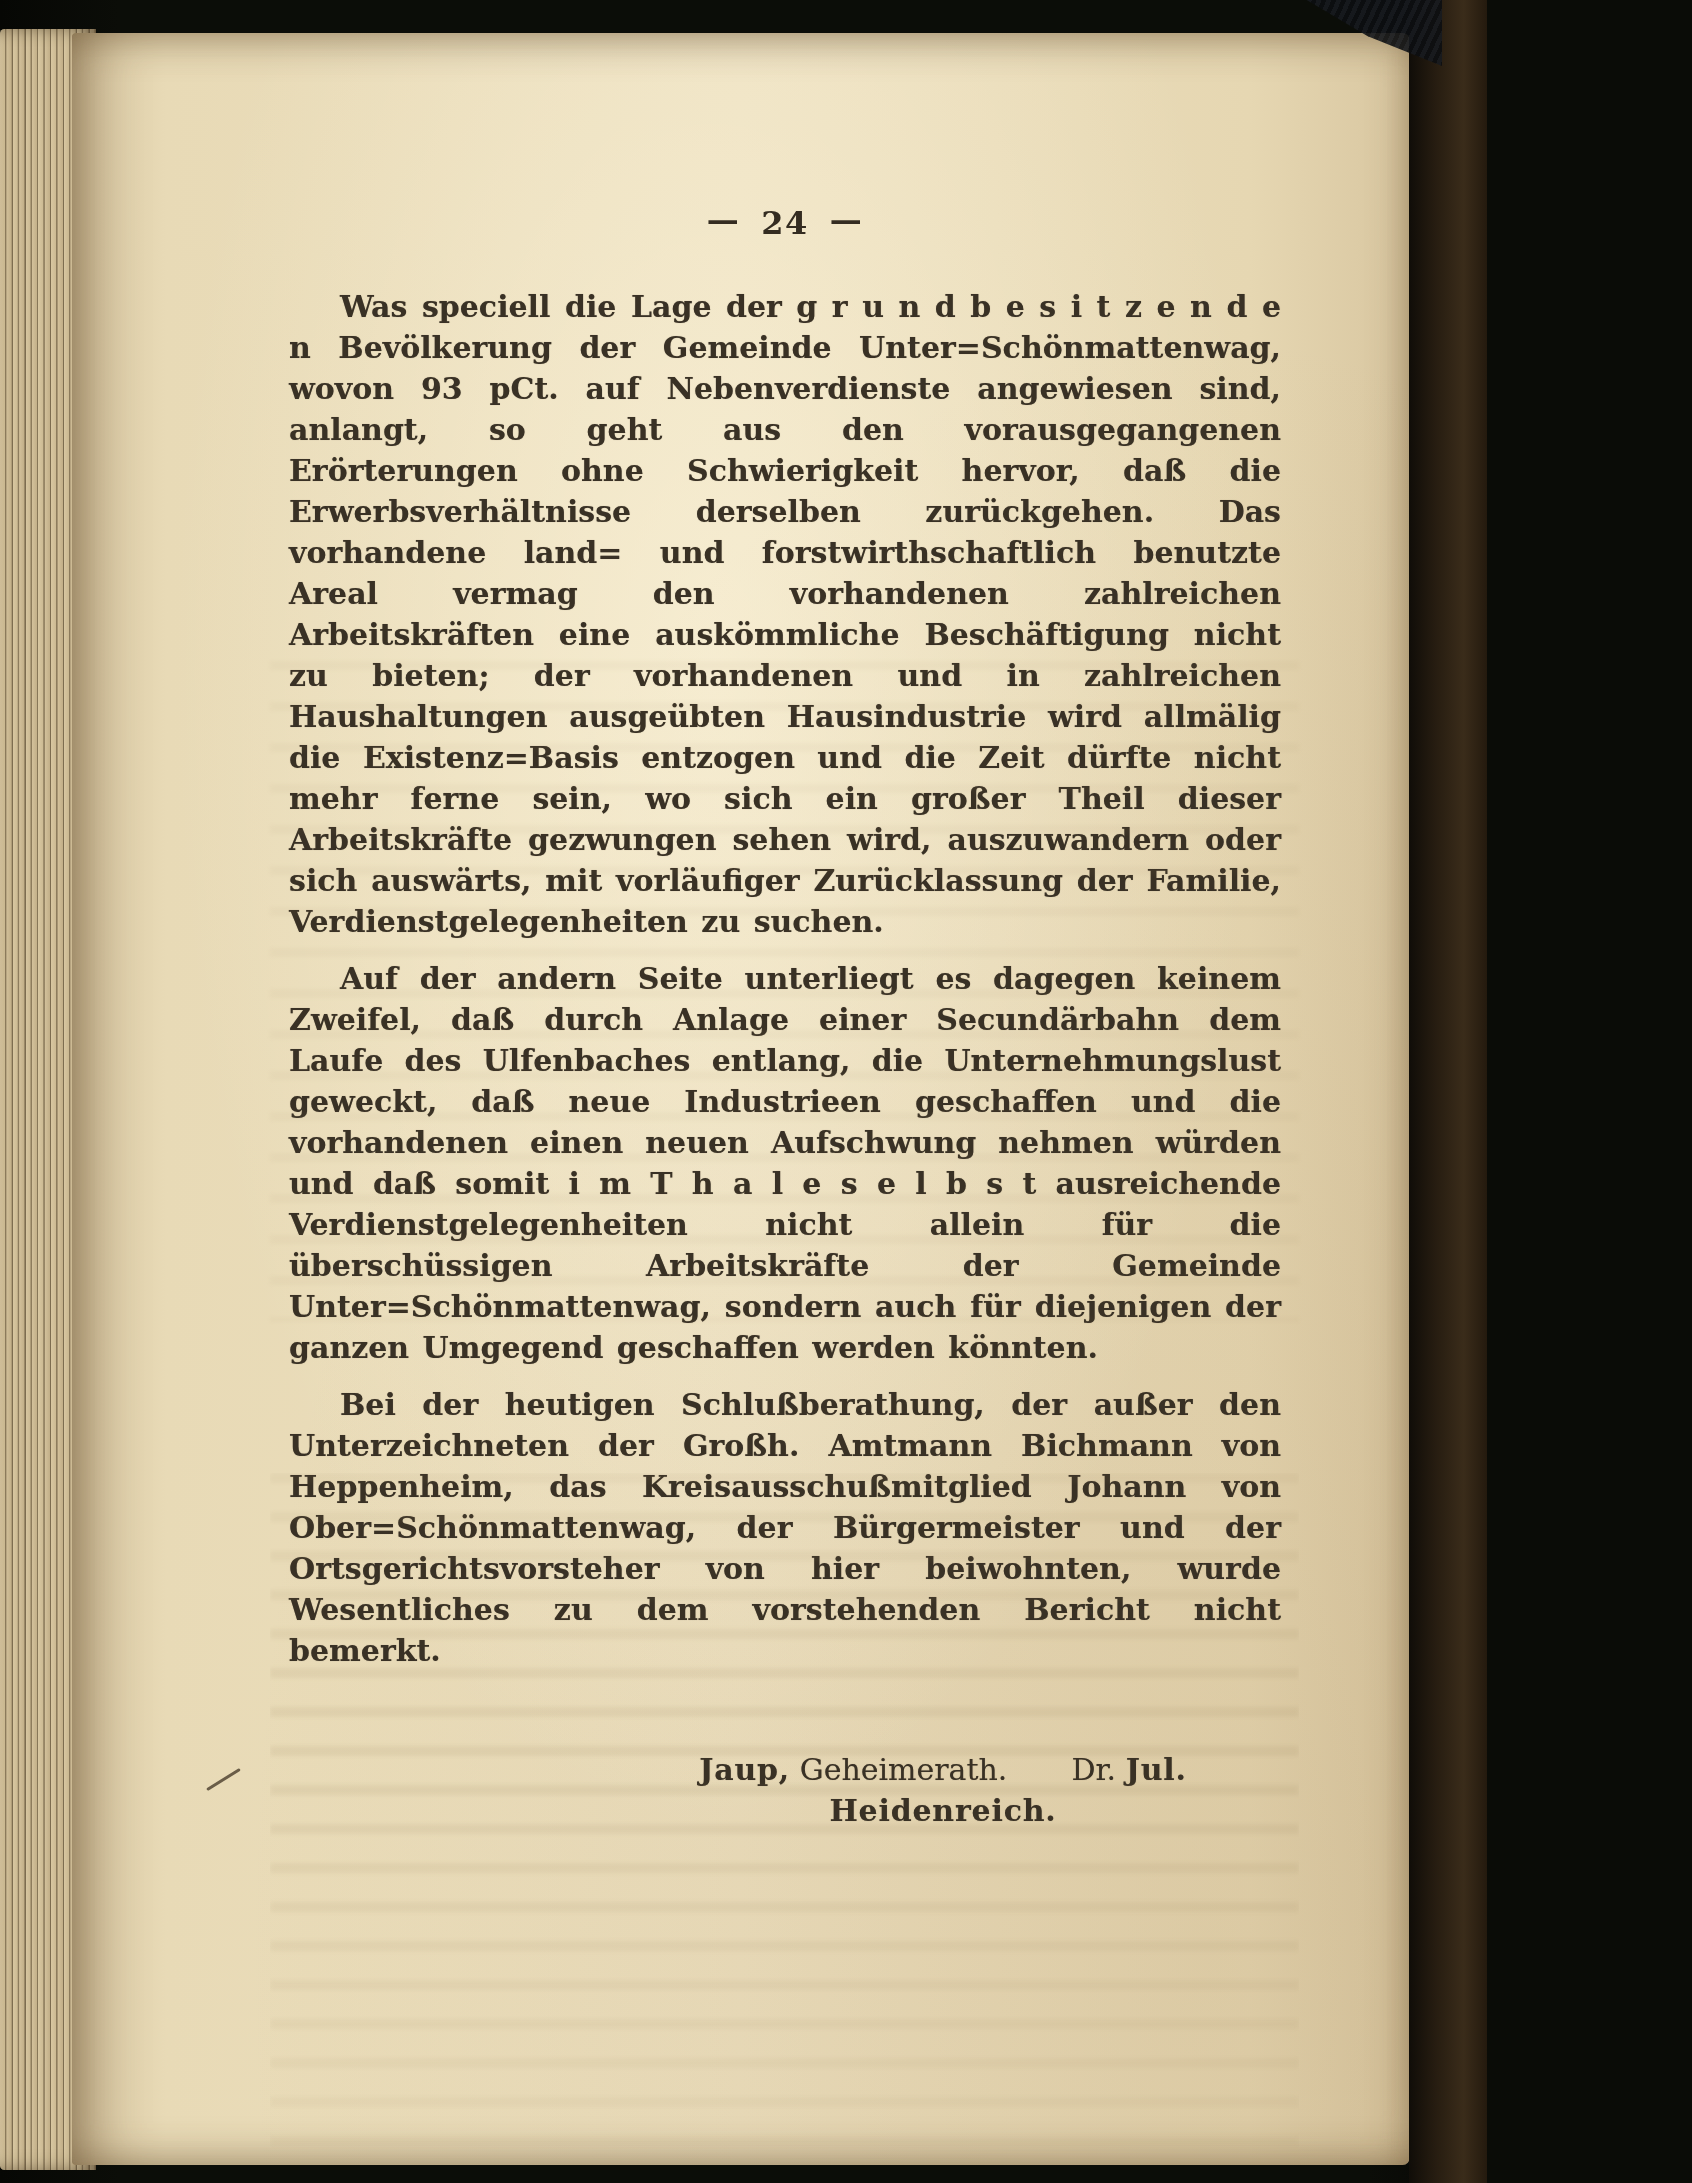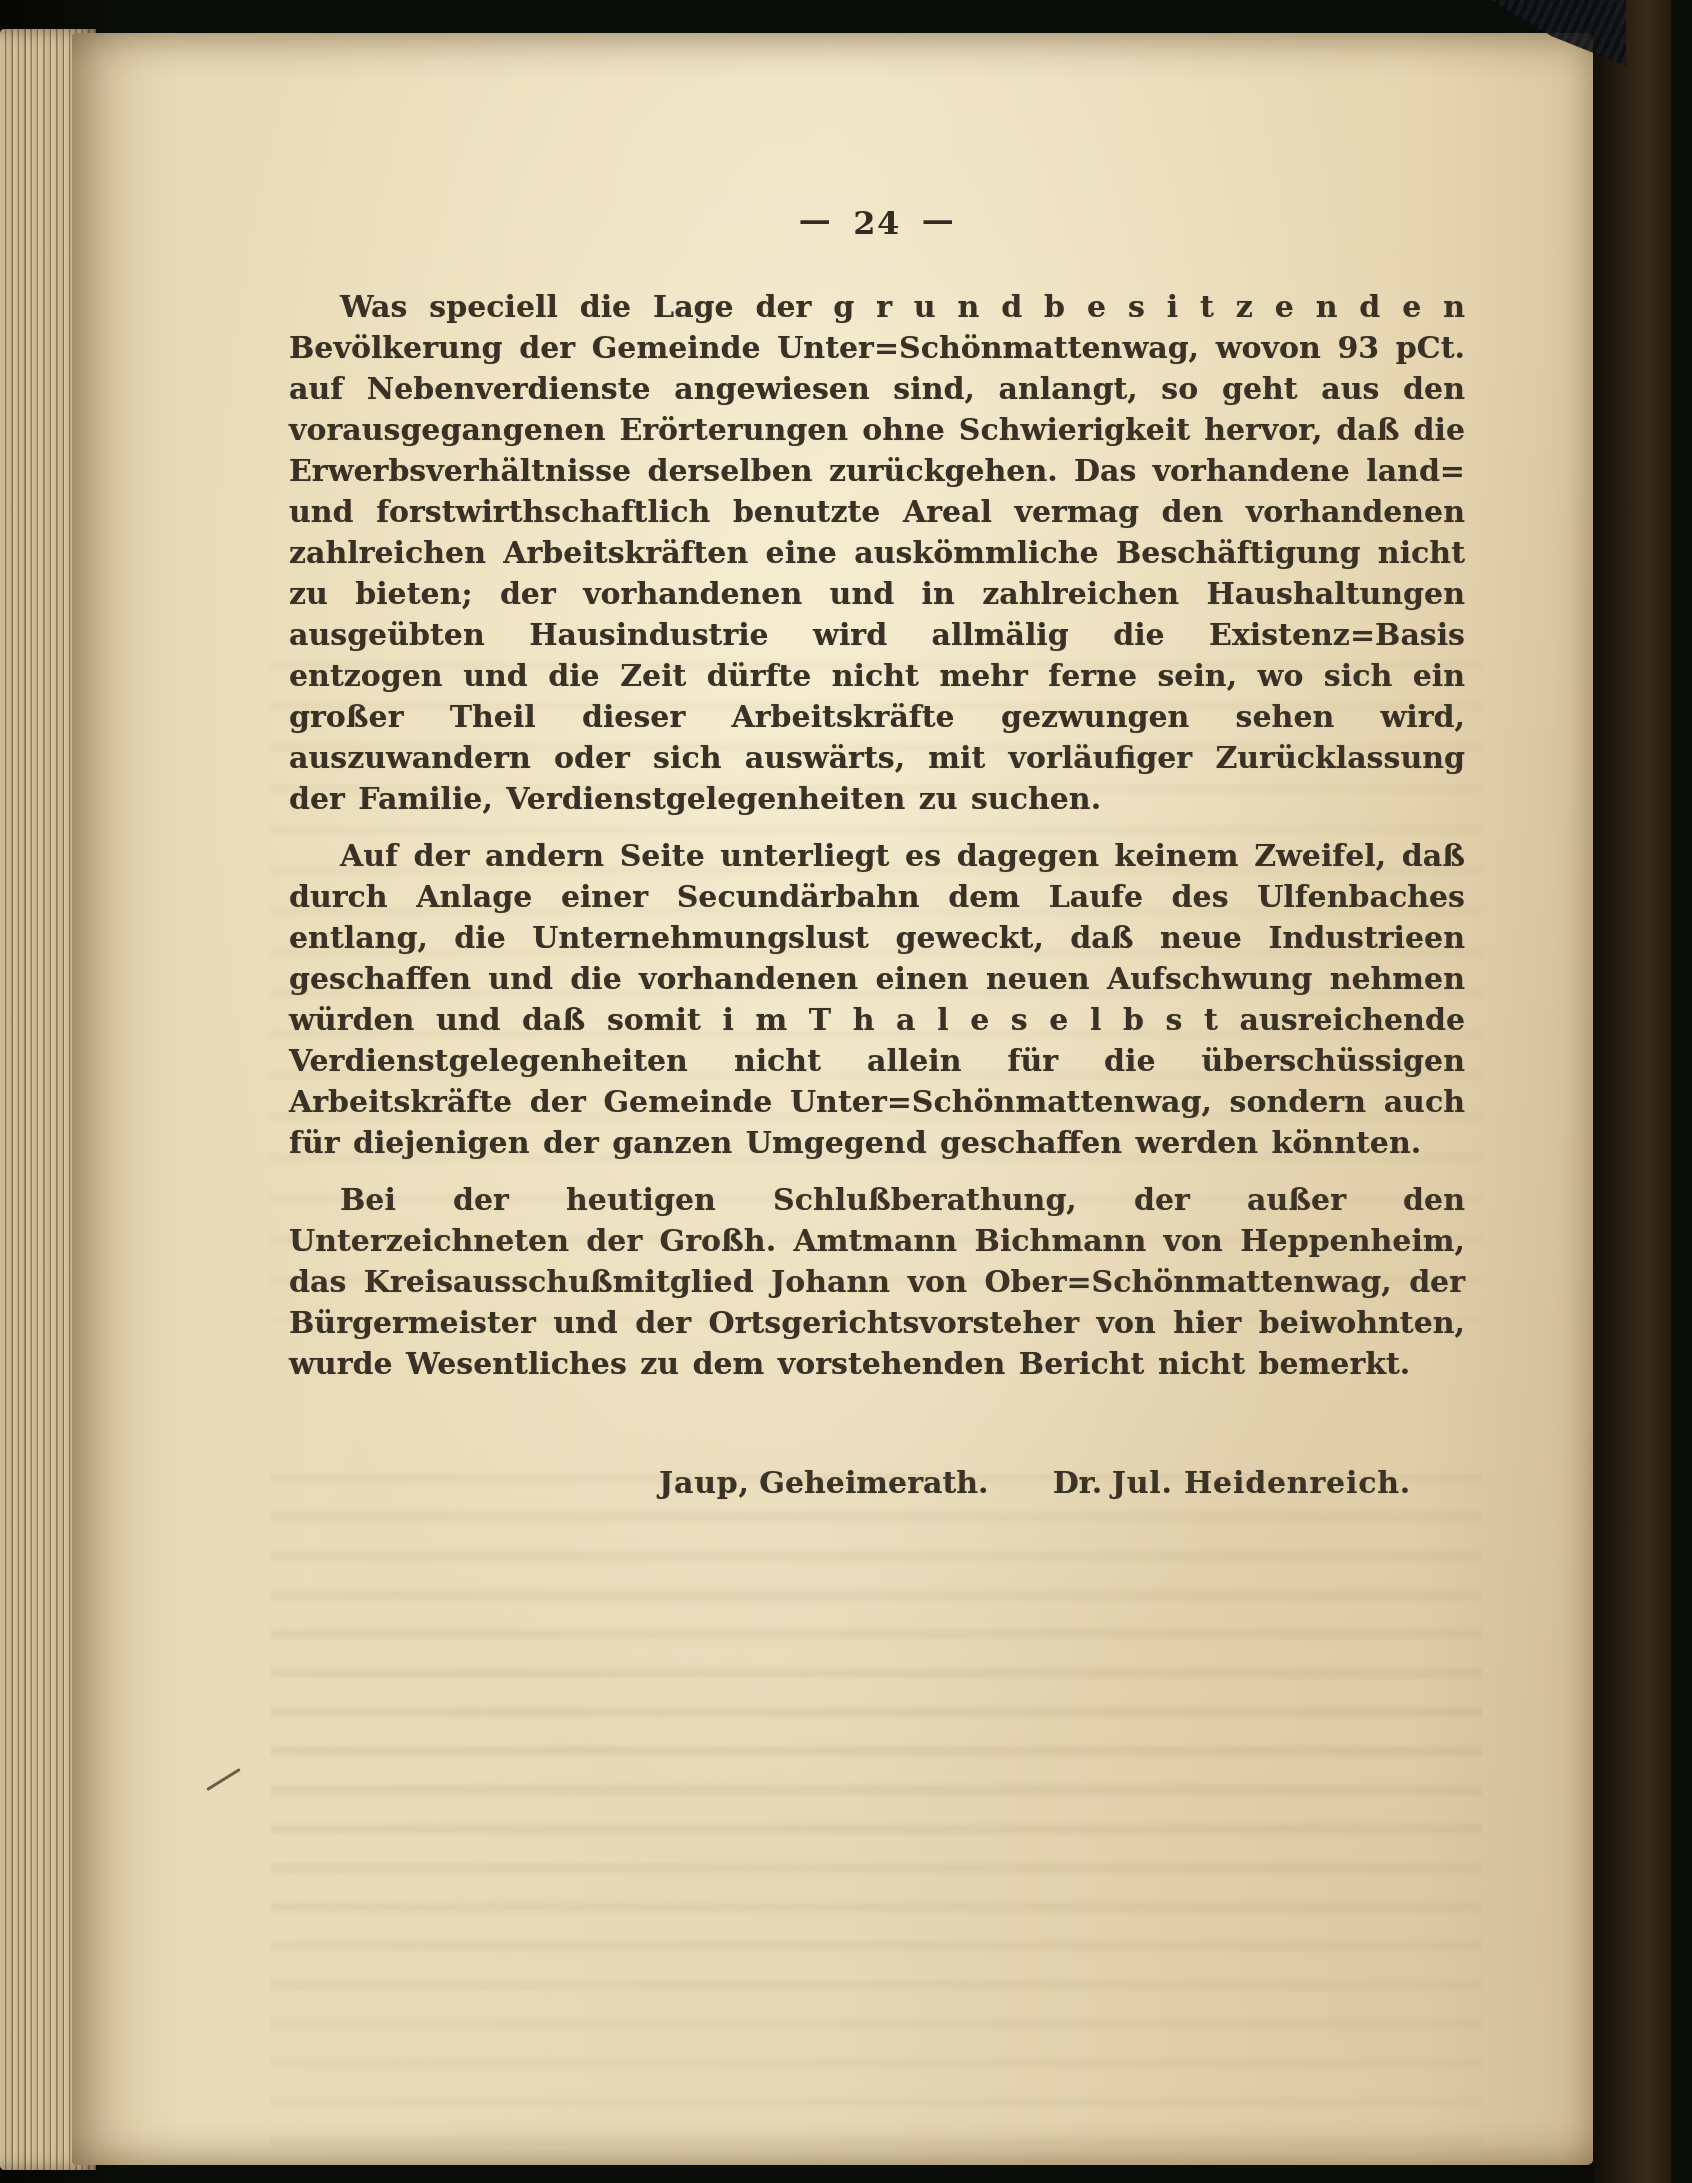--- a/index.html
+++ b/index.html
@@ -8,21 +8,21 @@
   }
   body {
     width: 1693px;
     height: 2183px;
     background: #0a0c07;
     font-family: "DejaVu Serif", "Liberation Serif", serif;
     overflow: hidden;
   }
   .scene {
     position: relative;
-    width: 1671px;
+    width: 1487px;
     height: 2183px;
     background: linear-gradient(90deg, #060704 0%, #0b0d08 8%, #0b0d08 92%, #070604 100%);
   }
 
   
   .page-edges {
     position: absolute;
     left: 0;
     top: 28.5px;
     bottom: 13.5px;
@@ -105,21 +105,21 @@
     padding-left: 316px;
     color: #393125;
     text-shadow: 0 0 0.8px rgba(70,58,42,0.45);
   }
   .signatures .sig-name {
     font-weight: bold;
     letter-spacing: 0.8px;
     text-align: right;
   }
   .signatures .sig-plain {
-    font-weight: bold;
+    font-weight: normal;
   }
   .signatures .sig-gap {
     display: inline-block;
     width: 45px;
   }
 
   
   .ghost-lines {
     position: absolute;
     left: 270px;

